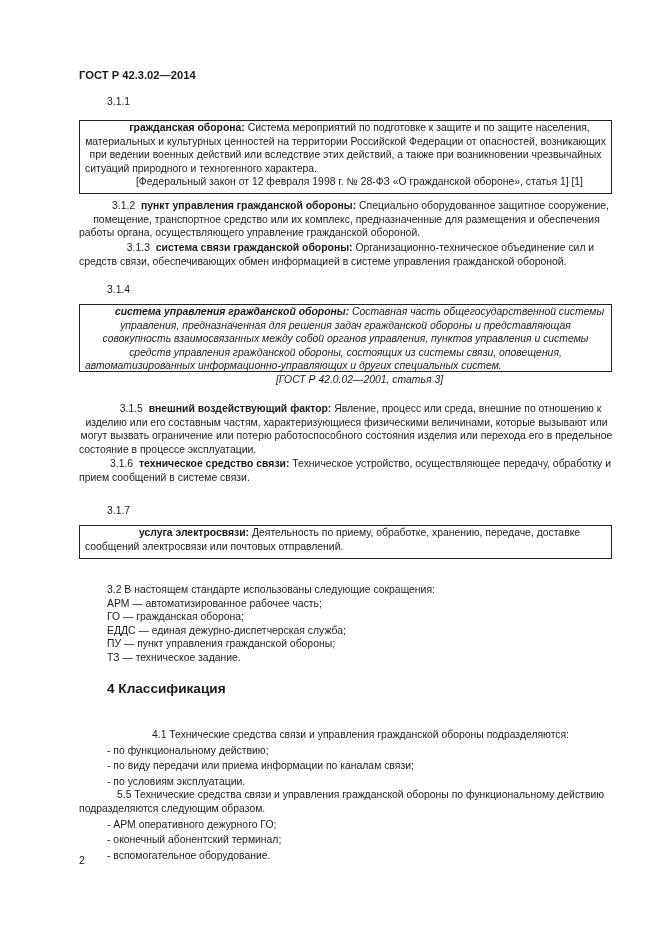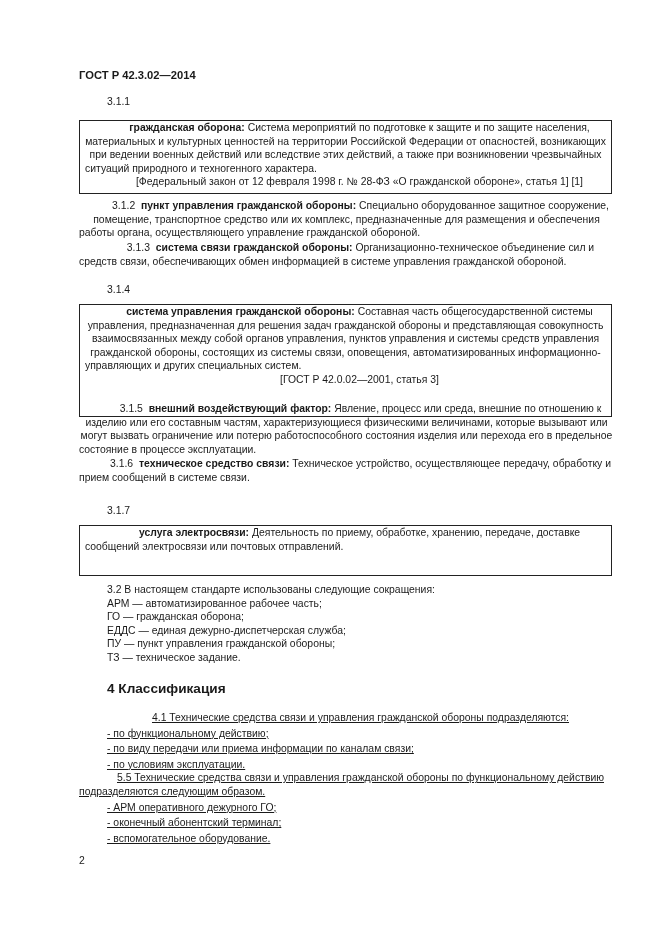--- a/index.html
+++ b/index.html
@@ -37,46 +37,46 @@
 <div class="box" style="top:120px; height:74px;">
   <div class="p ind"><b>гражданская оборона:</b> <span>Система мероприятий по подготовке к защите и по защите населения, материальных и культурных ценностей на территории Российской Федерации от опасностей, возникающих при ведении военных действий или вследствие этих действий, а также при возникновении чрезвычайных ситуаций природного и техногенного характера.</span></div>
   <div class="ind">[Федеральный закон от 12 февраля 1998 г. № 28-ФЗ «О гражданской обороне», статья 1] [1]</div>
 </div>
 
 <div class="block p ind" style="top:199px;"><span>3.1.2</span>&nbsp; <b>пункт управления гражданской обороны:</b> <span>Специально оборудованное защитное сооружение, помещение, транспортное средство или их комплекс, предназначенные для размещения и обеспечения работы органа, осуществляющего управление гражданской обороной.</span></div>
 
 <div class="block p ind" style="top:241px;"><span>3.1.3</span>&nbsp; <b>система связи гражданской обороны:</b> <span>Организационно-техническое объединение сил и средств связи, обеспечивающих обмен информацией в системе управления гражданской обороной.</span></div>
 
 <div class="abs num" style="left:107px; top:283px;">3.1.4</div>
-<div class="box" style="top:304px; height:113px;">
+<div class="box" style="top:304px; height:68px;font-style:italic;">
   <div class="p ind"><b>система управления гражданской обороны:</b> <span>Составная часть общегосударственной системы управления, предназначенная для решения задач гражданской обороны и представляющая совокупность взаимосвязанных между собой органов управления, пунктов управления и системы средств управления гражданской обороны, состоящих из системы связи, оповещения, автоматизированных информационно-управляющих и других специальных систем.</span></div>
   <div class="ind">[ГОСТ Р 42.0.02—2001, статья 3]</div>
 </div>
 
 <div class="block p ind" style="top:402px;"><span>3.1.5</span>&nbsp; <b>внешний воздействующий фактор:</b> <span>Явление, процесс или среда, внешние по отношению к изделию или его составным частям, характеризующиеся физическими величинами, которые вызывают или могут вызвать ограничение или потерю работоспособного состояния изделия или перехода его в предельное состояние в процессе эксплуатации.</span></div>
 
 <div class="block p ind" style="top:457px;"><span>3.1.6</span>&nbsp; <b>техническое средство связи:</b> <span>Техническое устройство, осуществляющее передачу, обработку и прием сообщений в системе связи.</span></div>
 
 <div class="abs num" style="left:107px; top:504px;">3.1.7</div>
-<div class="box" style="top:525px; height:51px;">
+<div class="box" style="top:525px; height:34px;">
   <div class="p ind"><b>услуга электросвязи:</b> <span>Деятельность по приему, обработке, хранению, передаче, доставке сообщений электросвязи или почтовых отправлений.</span></div>
 </div>
 
 <div class="block" style="top:583px; left:107px; width:500px;">
   <div>3.2  В настоящем стандарте использованы следующие сокращения:</div>
   <div>АРМ — автоматизированное рабочее часть;</div>
   <div>ГО — гражданская оборона;</div>
   <div>ЕДДС — единая дежурно-диспетчерская служба;</div>
   <div>ПУ — пункт управления гражданской обороны;</div>
   <div>ТЗ — техническое задание.</div>
 </div>
 
 <div class="abs h2" style="left:107px; top:682px;">4  Классификация</div>
 
-<div class="block" style="top:711px;text-decoration:underline;">
+<div class="block" style="top:728px;">
   <div class="ind">4.1  Технические средства связи и управления гражданской обороны подразделяются:</div>
   <div class="dash-item" style="margin-top:2px;">-  по функциональному действию;</div>
   <div class="dash-item" style="margin-top:2px;">-  по виду передачи или приема информации по каналам связи;</div>
   <div class="dash-item" style="margin-top:2px;">-  по условиям эксплуатации.</div>
   <div class="p ind">5.5 Технические средства связи и управления гражданской обороны по функциональному действию подразделяются следующим образом.</div>
   <div class="dash-item" style="margin-top:2px;">-  АРМ оперативного дежурного ГО;</div>
   <div class="dash-item" style="margin-top:2px;">-  оконечный абонентский терминал;</div>
   <div class="dash-item" style="margin-top:2px;">-  вспомогательное оборудование.</div>
 </div>
 

